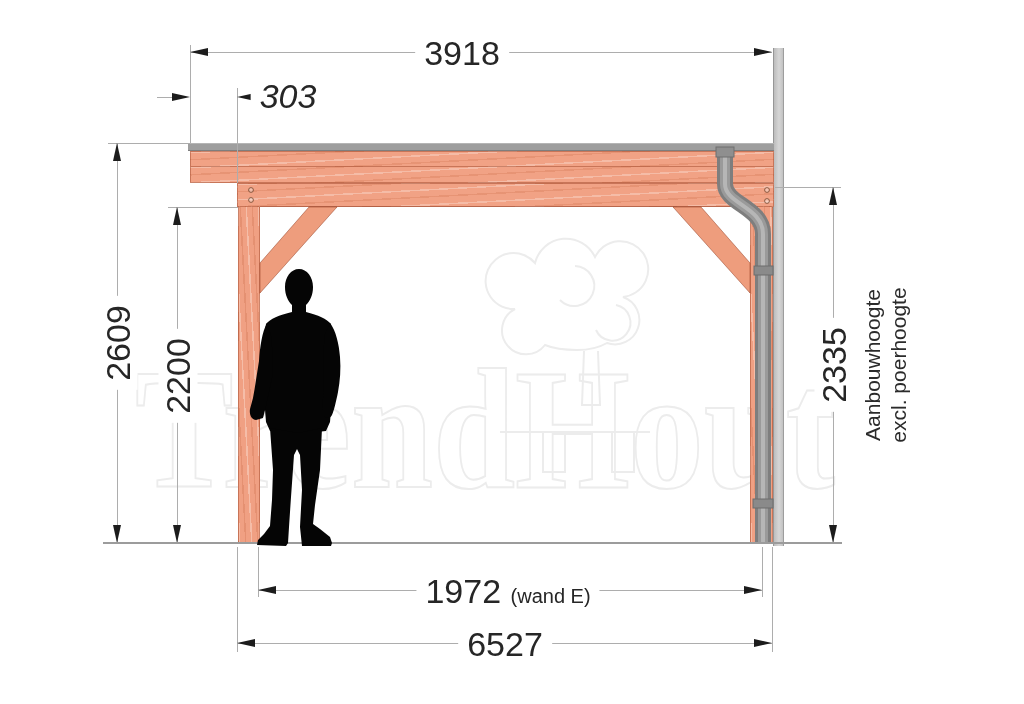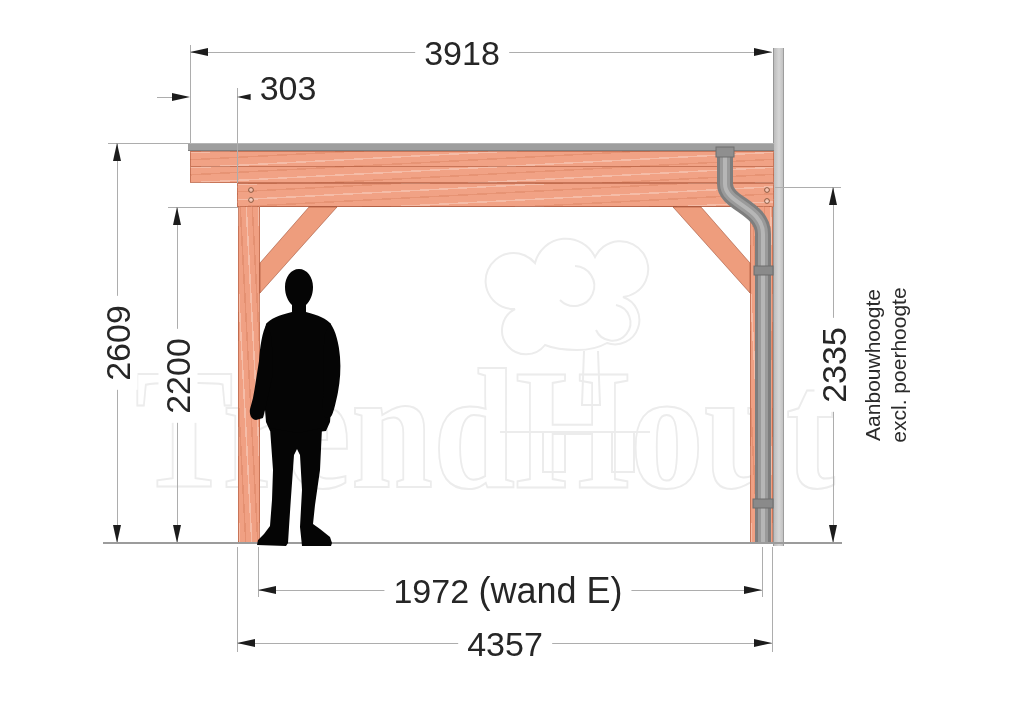--- a/index.html
+++ b/index.html
@@ -14,21 +14,21 @@
   .ar{ position:absolute; width:0; height:0; border-style:solid; }
   .ar-l{ border-width:4px 18px 4px 0; border-color:transparent #1c1c1c transparent transparent; }
   .ar-r{ border-width:4px 0 4px 18px; border-color:transparent transparent transparent #1c1c1c; }
   .ar-u{ border-width:0 4px 18px 4px; border-color:transparent transparent #1c1c1c transparent; }
   .ar-d{ border-width:18px 4px 0 4px; border-color:#1c1c1c transparent transparent transparent; }
 
   .dimtxt{ position:absolute; font-size:34px; font-weight:300; color:#262626;
            background:#fff; padding:0 9px; white-space:nowrap;
            transform:translate(-50%,-50%); letter-spacing:0px; }
   .dimtxt.rot{ transform:translate(-50%,-50%) rotate(-90deg); }
-  .dimsuffix{ font-size:36px; }
+  .dimsuffix{ font-size:20px; }
   .notetxt{ position:absolute; font-size:21px; color:#2b2b2b; line-height:26px;
             text-align:center; white-space:nowrap;
             transform:translate(-50%,-50%) rotate(-90deg); }
 
   
   .woodH{ position:absolute; background-color:#f1a285;
     background-image:repeating-linear-gradient(177deg,
       rgba(255,255,255,.28) 0 1.5px, rgba(255,255,255,0) 1.5px 7px,
       rgba(189,88,52,.20) 7px 8.5px, rgba(255,255,255,0) 8.5px 15px);
     border:1px solid rgba(150,62,34,.45); }
@@ -105,21 +105,21 @@
     <div class="ar ar-l" style="left:190px; top:48px;"></div>
     <div class="ar ar-r" style="left:754px; top:48px;"></div>
     <div class="dimtxt" style="left:462px; top:53px;">3918</div>
   </div>
 
   <div>
     <div class="vl" style="left:237px; top:88px; height:95px;"></div>
     <div class="hl" style="left:157px; top:97px; width:16px;"></div>
     <div class="ar ar-r" style="left:172px; top:93px;"></div>
     <div class="ar ar-l" style="left:237px; top:93px;"></div>
-    <div class="dimtxt" style="left:288px; top:88px;">303</div>
+    <div class="dimtxt" style="left:288px; top:96px;font-style:italic;">303</div>
   </div>
 
   <div>
     <div class="hl" style="left:108px; top:143px; width:82px;"></div>
     <div class="vl" style="left:117px; top:143px; height:400px;"></div>
     <div class="ar ar-u" style="left:113px; top:143px;"></div>
     <div class="ar ar-d" style="left:113px; top:525px;"></div>
     <div class="dimtxt rot" style="left:118px; top:343px;">2609</div>
   </div>
 
@@ -176,16 +176,16 @@
       <span class="dimsuffix">(wand E)</span>
     </div>
   </div>
 
   <div>
     <div class="vl" style="left:237px; top:547px; height:105px;"></div>
     <div class="vl" style="left:772px; top:547px; height:105px;"></div>
     <div class="hl" style="left:237px; top:643px; width:535px;"></div>
     <div class="ar ar-l" style="left:237px; top:639px;"></div>
     <div class="ar ar-r" style="left:754px; top:639px;"></div>
-    <div class="dimtxt" style="left:505px; top:644px;">4357</div>
+    <div class="dimtxt" style="left:505px; top:644px;">6527</div>
   </div>
 
 </div>
 
 </body></html>

